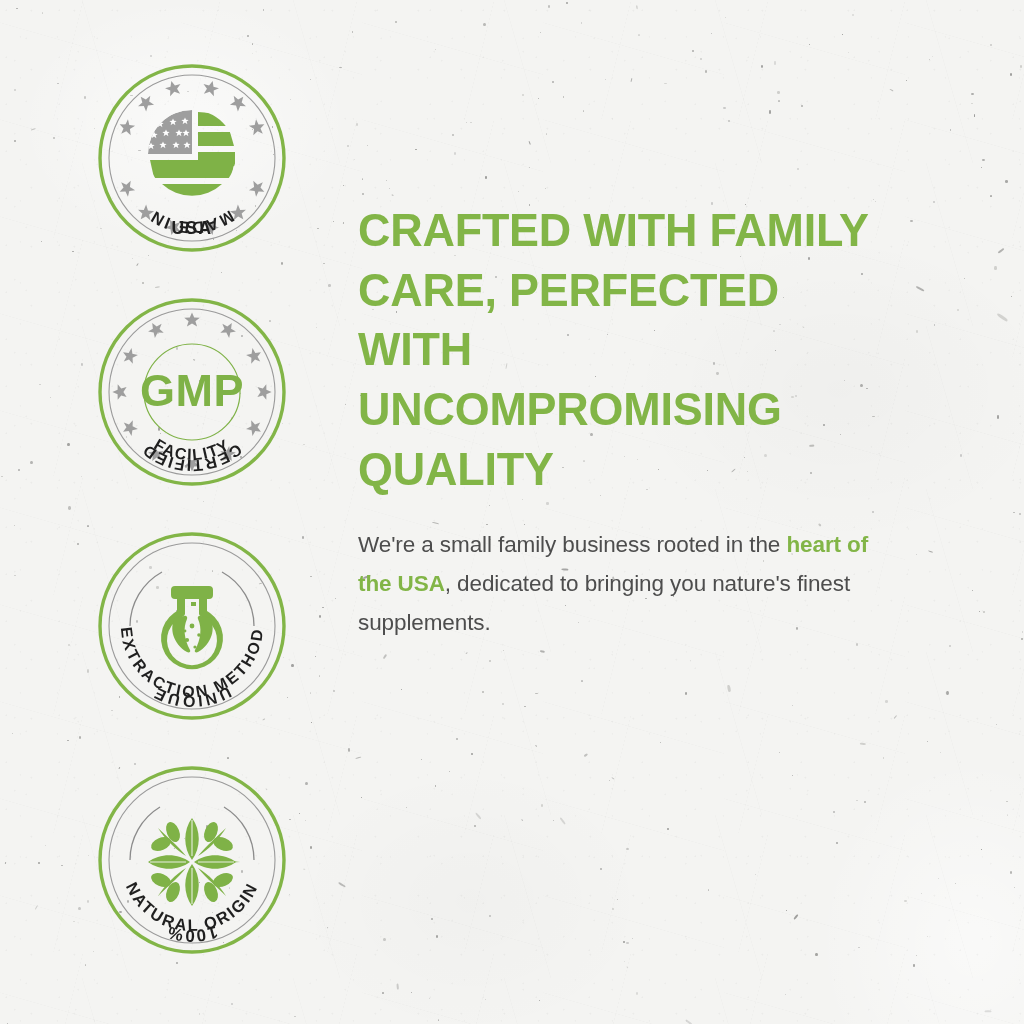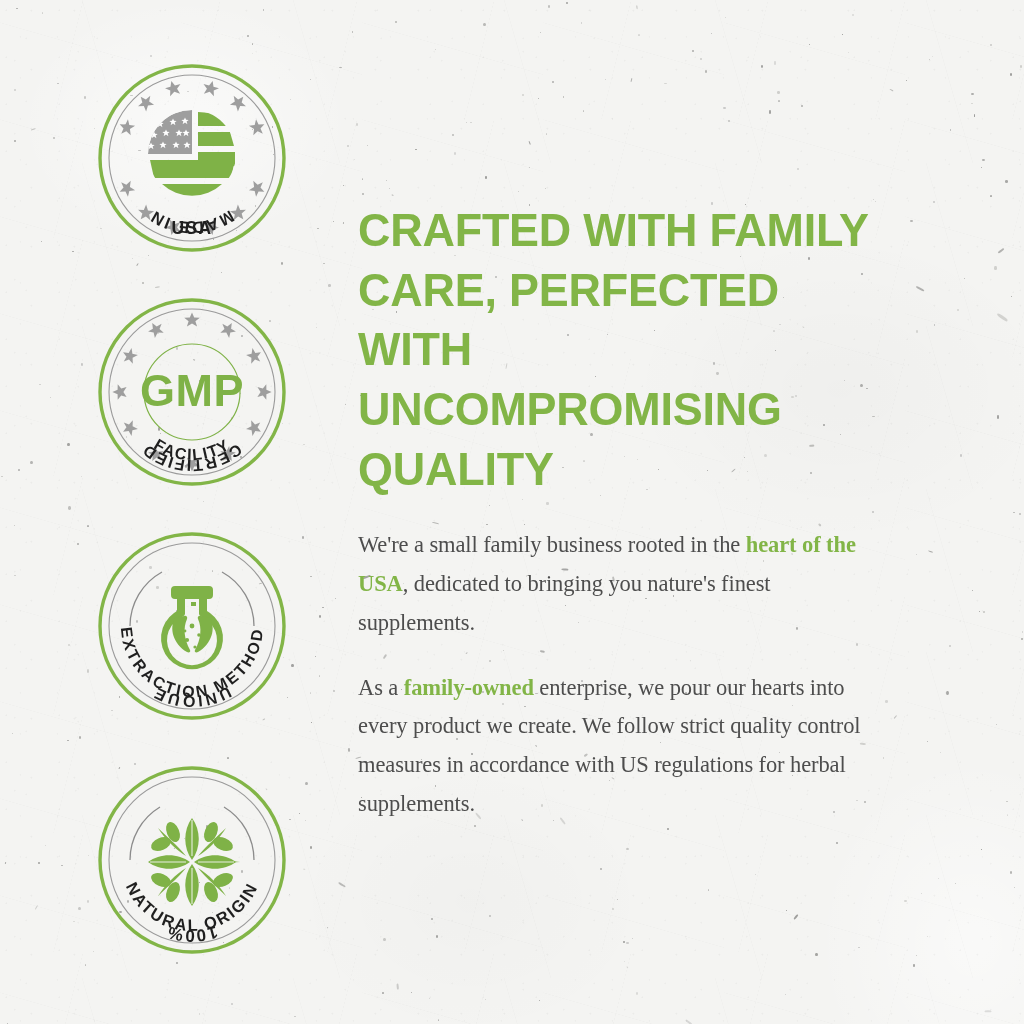--- a/index.html
+++ b/index.html
@@ -91,21 +91,21 @@
     line-height: 1.27;
     letter-spacing: -0.2px;
     color: #82b547;
     text-transform: uppercase;
     transform: scaleX(0.955);
     transform-origin: left top;
   }
 
   .para {
     margin: 0 0 26px 0;
-    font-family: Liberation Serif, serif;
+    font-family: Liberation Sans, sans-serif;
     font-weight: 300;
     font-size: 22.5px;
     line-height: 1.72;
     color: #4d4d4d;
     letter-spacing: -0.1px;
     max-width: 520px;
   }
   .para:last-child { margin-bottom: 0; }
   .hl {
     color: #82b547;
@@ -783,16 +783,15 @@
           <textPath href="#arcBot4" startOffset="50%" text-anchor="middle">NATURAL ORIGIN</textPath>
         </text>
       </svg>
     </div>
 
   </div>
 
   <div class="content">
     <h1 class="headline">CRAFTED WITH FAMILY CARE, PERFECTED WITH UNCOMPROMISING QUALITY</h1>
     <p class="para" id="para-0"><span>We're a small family business rooted in the </span><span class="hl">heart of the USA</span><span>, dedicated to bringing you nature's finest supplements.</span></p>
-    <p class="para" id="para-1"><span>As a </span><span class="hl">family-owned</span><span> enterprise, we pour our hearts into every product we create. We follow strict quality control measures in accordance with US regulations for herbal supplements.</span></p>
   </div>
 
 </div>
 
 </body></html>

